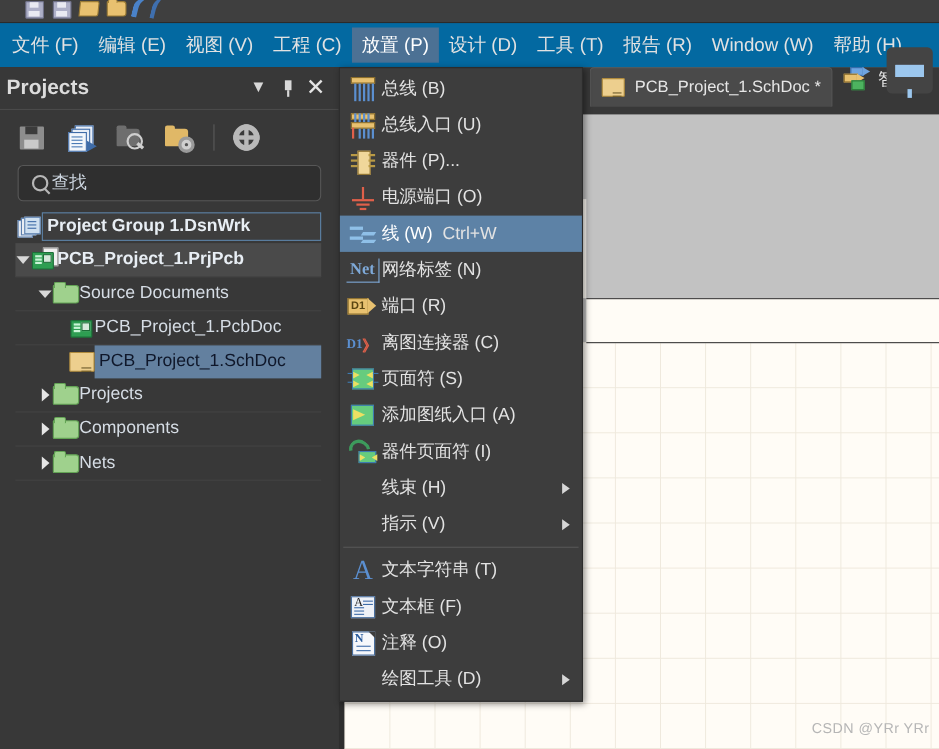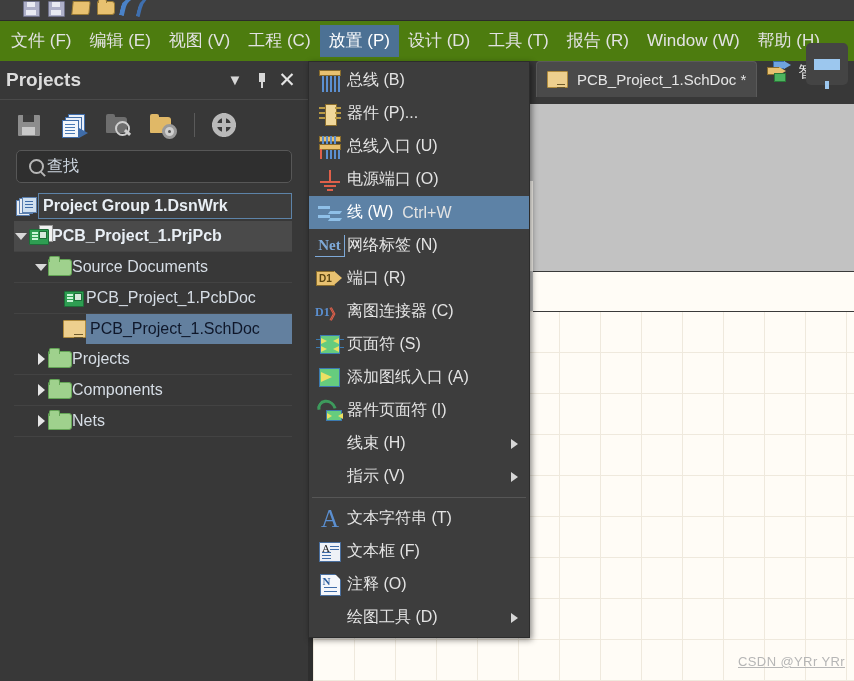--- a/index.html
+++ b/index.html
@@ -41,21 +41,21 @@
     border-radius:60% 0 0 0;transform:rotate(14deg);
   }
   .swoosh:after{
     content:"";position:absolute;left:17px;top:-4px;width:16px;height:22px;
     border-left:4px solid #3f6fae;border-radius:60% 0 0 0;transform:rotate(14deg);
   }
 
   
   .menubar{
     position:absolute;left:0;top:21px;width:854px;height:40px;
-    background:#4d7c0f;display:flex;align-items:center;
+    background:#0369a1;display:flex;align-items:center;
     padding-left:2px;box-sizing:border-box;
   }
   .menu-item{
     color:#e2e2e2;font-size:17px;padding:4px 9px;white-space:nowrap;
     line-height:24px;cursor:default;
   }
   .menu-item.active{background:#4c7194;color:#ffffff;}
 
   
   .projects-panel{
@@ -292,21 +292,21 @@
   .canvas-band{position:absolute;left:533px;top:271px;width:321px;height:39px;background:#fffcf6;border-top:1px solid #3a3a3a;border-bottom:1px solid #3a3a3a;}
   .canvas-main{position:absolute;left:313px;top:311px;width:541px;height:370px;background:#fffcf6;
     background-image:linear-gradient(to right,#efe9dd 1px,transparent 1px),linear-gradient(to bottom,#efe9dd 1px,transparent 1px);
     background-size:41px 41px;background-position:0 0;}
   .canvas-left-edge{position:absolute;left:308px;top:631px;width:5px;height:50px;background:#2e2e2e;}
   .canvas-strip-left{position:absolute;left:308px;top:181px;width:5px;height:450px;background:#2e2e2e;}
   .band-cover{position:absolute;left:313px;top:181px;width:220px;height:90px;background:#fffcf6;}
 
   .watermark{
     position:absolute;right:9px;bottom:12px;color:#b6b6b6;font-size:13px;
-    letter-spacing:.4px;user-select:none;text-decoration:underline;
+    letter-spacing:.4px;user-select:none;
   }
   .scroll-sliver{position:absolute;left:525px;top:165px;width:5px;height:85px;background:#4a6f96;}
 </style>
 </head>
 <body>
 
 <div id="root">
 
   <div class="doc-area"></div>
   <div class="canvas-main"></div>
@@ -516,54 +516,54 @@
           <span class="w" style="left:13px"></span>
             <span class="w" style="left:17px"></span>
             <span class="w" style="left:21px"></span>
         </span>
       </span>
       <span class="dd-label">总线 (B)</span>
     </div>
 
     <div class="dd-item">
       <span class="dd-ico">
-        <span class="i-comp">
-          <span class="body"></span>
-          <span class="pl" style="top:5px"></span>
-            <span class="pl" style="top:10px"></span>
-            <span class="pl" style="top:15px"></span>
-          <span class="pr" style="top:5px"></span>
-            <span class="pr" style="top:10px"></span>
-            <span class="pr" style="top:15px"></span>
-        </span>
-      </span>
-      <span class="dd-label">器件 (P)...</span>
-    </div>
-
-    <div class="dd-item">
-      <span class="dd-ico">
         <span class="i-bus i-bus2">
           <span class="bar"></span>
             <span class="bar2"></span>
           <span class="w" style="left:9px;top:15px;height:9px"></span>
             <span class="w" style="left:13px;top:15px;height:9px"></span>
           <span class="w" style="left:17px;top:15px;height:9px"></span>
             <span class="w" style="left:21px;top:15px;height:9px"></span>
           <span class="w" style="left:5px;top:1px;height:8px"></span>
             <span class="w" style="left:9px;top:1px;height:8px"></span>
           <span class="w" style="left:13px;top:1px;height:8px"></span>
             <span class="w" style="left:17px;top:1px;height:8px"></span>
           <span class="red"></span>
         </span>
       </span>
       <span class="dd-label">总线入口 (U)</span>
     </div>
 
     <div class="dd-item">
       <span class="dd-ico">
+        <span class="i-comp">
+          <span class="body"></span>
+          <span class="pl" style="top:5px"></span>
+            <span class="pl" style="top:10px"></span>
+            <span class="pl" style="top:15px"></span>
+          <span class="pr" style="top:5px"></span>
+            <span class="pr" style="top:10px"></span>
+            <span class="pr" style="top:15px"></span>
+        </span>
+      </span>
+      <span class="dd-label">器件 (P)...</span>
+    </div>
+
+    <div class="dd-item">
+      <span class="dd-ico">
         <span class="i-gnd">
             <span class="v"></span>
             <span class="h1"></span>
             <span class="h2"></span>
             <span class="h3"></span>
           </span>
       </span>
       <span class="dd-label">电源端口 (O)</span>
     </div>
 

